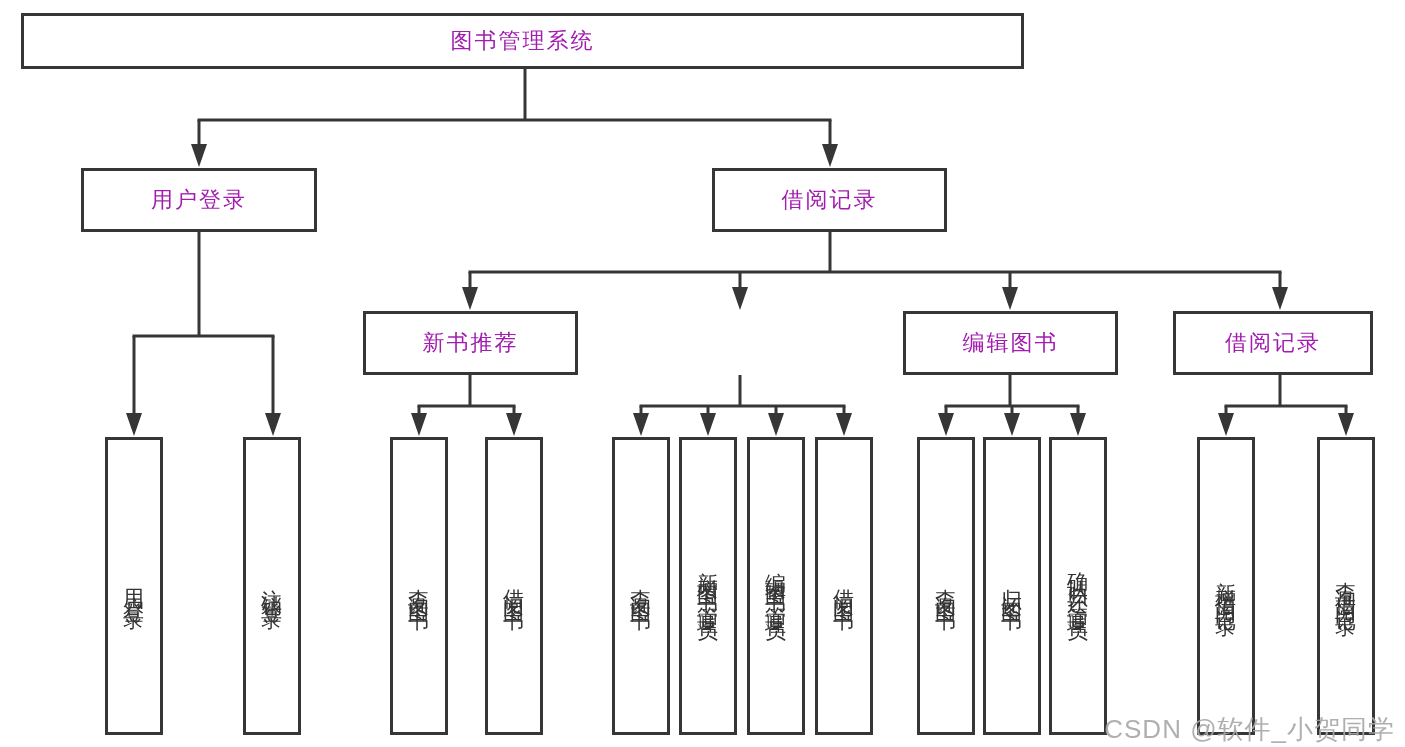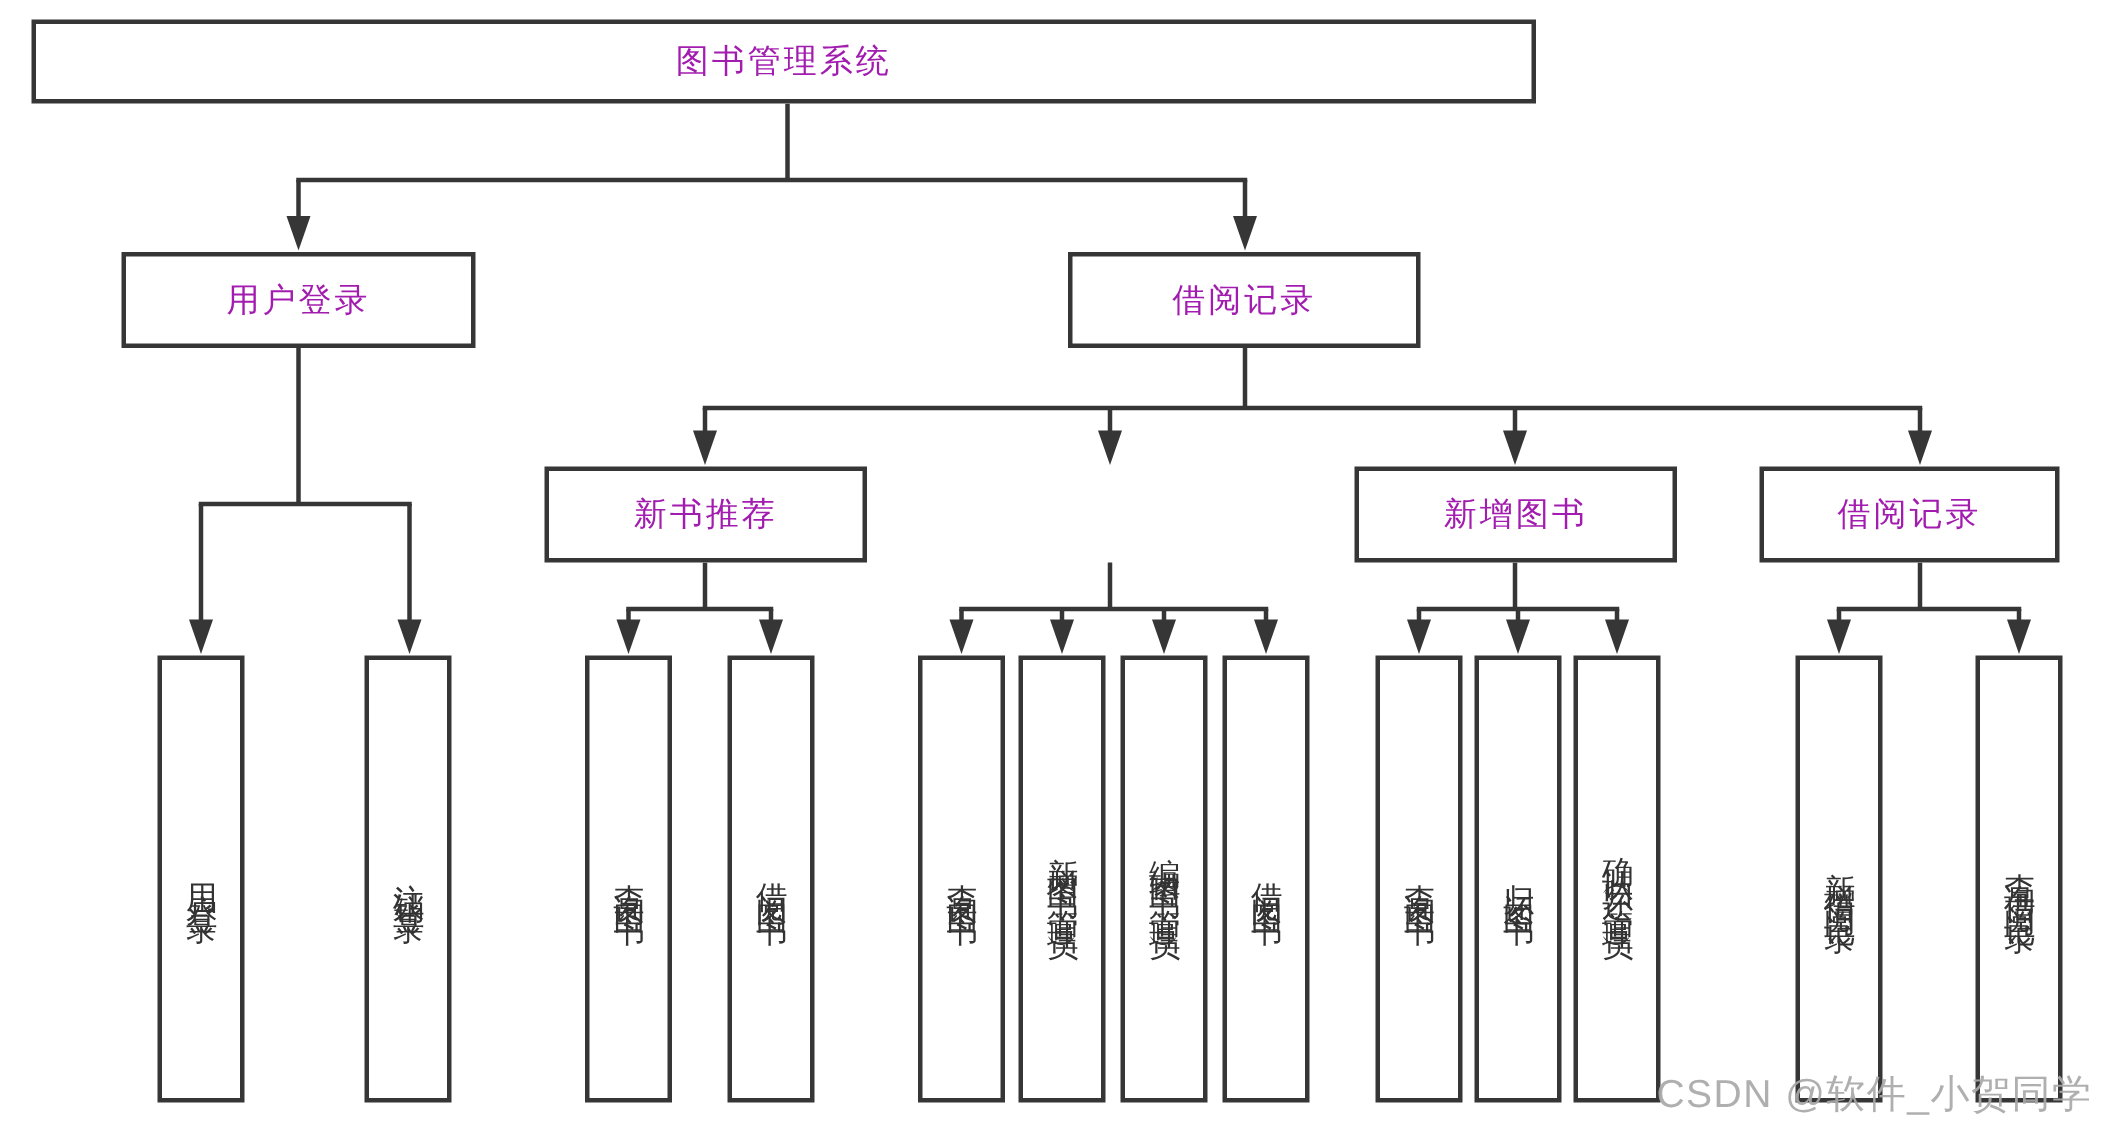--- a/index.html
+++ b/index.html
@@ -156,21 +156,21 @@
     <span>用户登录</span>
   </div>
   <div class="hbox" style="left:712px; top:168px; width:235px; height:64px;">
     <span>借阅记录</span>
   </div>
 
   <div class="hbox" style="left:363px; top:311px; width:215px; height:64px;align-items:center;">
     <span>新书推荐</span>
   </div>
   <div class="hbox" style="left:903px; top:311px; width:215px; height:64px;">
-    <span>新增图书</span>
+    <span>编辑图书</span>
   </div>
   <div class="hbox" style="left:1173px; top:311px; width:200px; height:64px;">
     <span>借阅记录</span>
   </div>
 
   <div class="vbox" style="left:105px;">
     <span>用户登录</span>
   </div>
   <div class="vbox" style="left:243px;">
     <span>注销登录</span>

